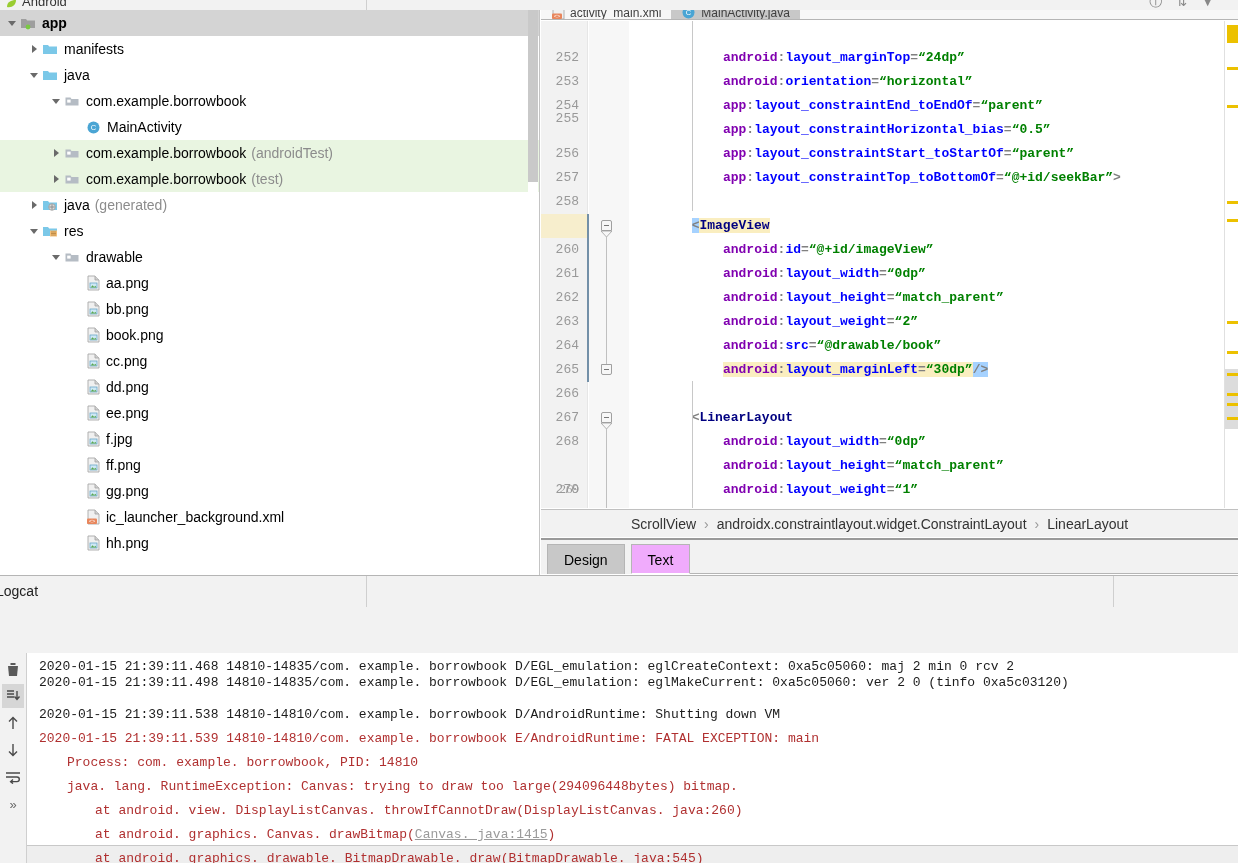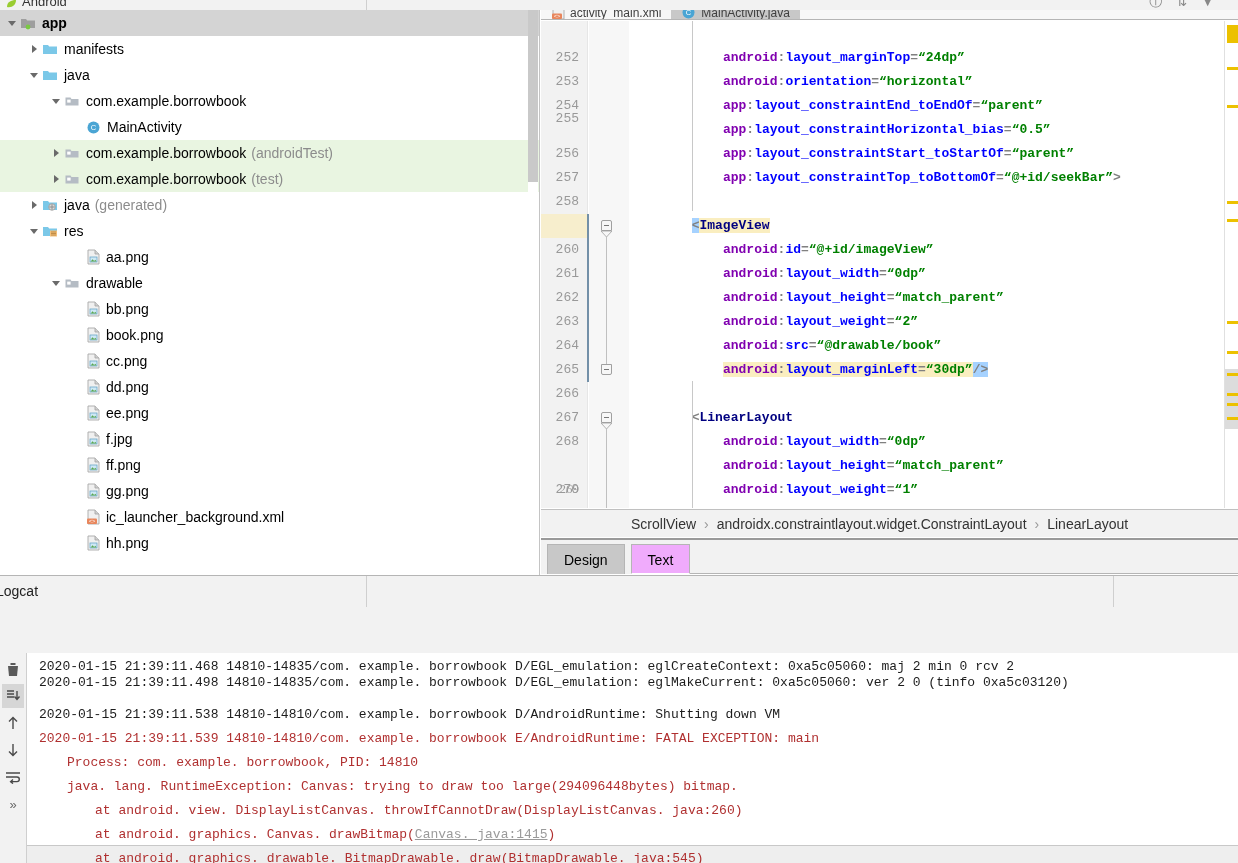--- a/index.html
+++ b/index.html
@@ -343,44 +343,44 @@
           <span class="ic">
             <svg width="16" height="14" viewBox="0 0 16 14">
               <path d="M1 3h5l1.2 1.6H15V12H1z" fill="#7bc8e8"></path>
               <rect x="8" y="6.5" width="7" height="6" fill="#f4c07a"></rect>
               <path d="M9 8h5M9 9.5h5M9 11h5" stroke="#b5803a" stroke-width="0.8"></path>
             </svg>
           </span>
           <span class="lbl">res</span>
         </div>
         <div class="tree-row">
-          <span class="arrow none" style="margin-left: 66px;">
-            <i></i>
-          </span>
-          <span class="ic">
-            <svg width="14" height="16" viewBox="0 0 14 16">
-              <path d="M2 1h7l4 4v10H2z" fill="#f0f0f0" stroke="#a8a8a8" stroke-width="0.9"></path>
-              <path d="M9 1v4h4" fill="#cfcfcf" stroke="#a8a8a8" stroke-width="0.9"></path>
-              <rect x="4" y="8" width="7" height="5" fill="#cfe8f5" stroke="#5a9ec4" stroke-width="0.7"></rect>
-              <path d="M4.6 12.6l2-2.4 1.5 1.7 1.3-1.1 1 1.8z" fill="#5aa84f"></path>
-            </svg>
-          </span>
-          <span class="lbl">aa.png</span>
-        </div>
-        <div class="tree-row">
           <span class="arrow open" style="margin-left: 44px;">
             <i></i>
           </span>
           <span class="ic">
             <svg width="16" height="14" viewBox="0 0 16 14">
               <path d="M1.5 3.5h5l1 1.4H14.5V11.5H1.5z" fill="#b5bcc4"></path>
               <rect x="3.2" y="5.6" width="3.4" height="3" fill="#fff"></rect>
             </svg>
           </span>
           <span class="lbl">drawable</span>
+        </div>
+        <div class="tree-row">
+          <span class="arrow none" style="margin-left: 66px;">
+            <i></i>
+          </span>
+          <span class="ic">
+            <svg width="14" height="16" viewBox="0 0 14 16">
+              <path d="M2 1h7l4 4v10H2z" fill="#f0f0f0" stroke="#a8a8a8" stroke-width="0.9"></path>
+              <path d="M9 1v4h4" fill="#cfcfcf" stroke="#a8a8a8" stroke-width="0.9"></path>
+              <rect x="4" y="8" width="7" height="5" fill="#cfe8f5" stroke="#5a9ec4" stroke-width="0.7"></rect>
+              <path d="M4.6 12.6l2-2.4 1.5 1.7 1.3-1.1 1 1.8z" fill="#5aa84f"></path>
+            </svg>
+          </span>
+          <span class="lbl">aa.png</span>
         </div>
         <div class="tree-row">
           <span class="arrow none" style="margin-left: 66px;">
             <i></i>
           </span>
           <span class="ic">
             <svg width="14" height="16" viewBox="0 0 14 16">
               <path d="M2 1h7l4 4v10H2z" fill="#f0f0f0" stroke="#a8a8a8" stroke-width="0.9"></path>
               <path d="M9 1v4h4" fill="#cfcfcf" stroke="#a8a8a8" stroke-width="0.9"></path>
               <rect x="4" y="8" width="7" height="5" fill="#cfe8f5" stroke="#5a9ec4" stroke-width="0.7"></rect>

